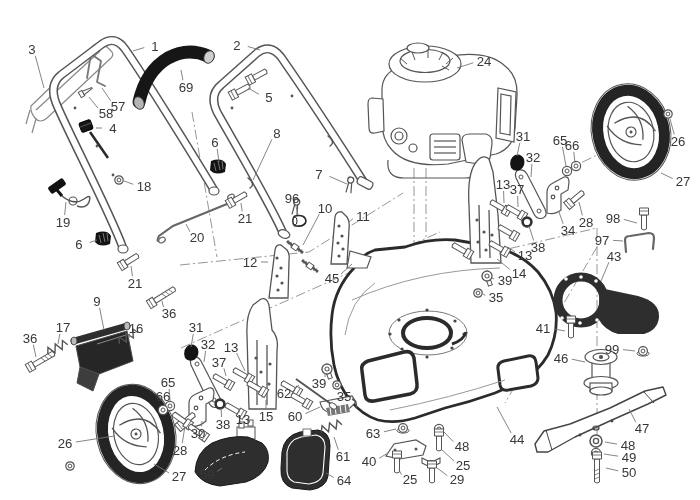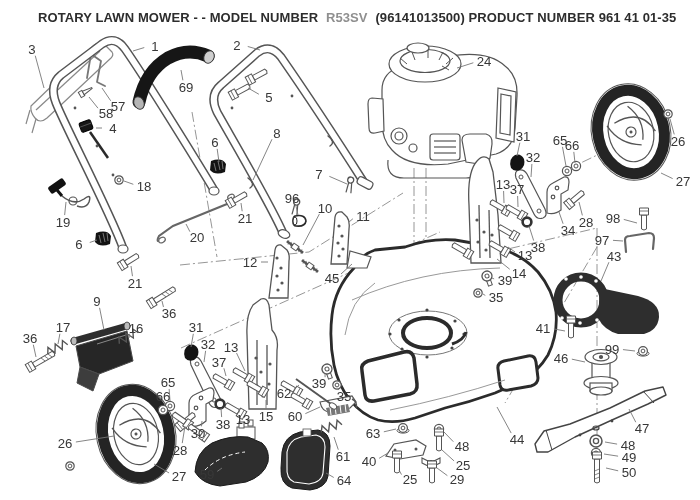--- a/index.html
+++ b/index.html
@@ -9,25 +9,20 @@
          color:#2d2d2d;white-space:nowrap;letter-spacing:0.1px;}
   .title .model{color:#8f8f8f;margin:0 4px;}
   svg{position:absolute;left:0;top:0;}
   text.callout{font-family:"Liberation Sans","DejaVu Sans",sans-serif;font-size:13.2px;fill:#383838;}
 </style>
 </head>
 <body>
 
 <div class="page">
 
-  <div class="title">
-    <span>ROTARY LAWN MOWER - - MODEL NUMBER</span>
-    <span class="model">R53SV</span>
-    <span>(96141013500) PRODUCT NUMBER 961 41 01-35</span>
-  </div>
 
   <svg id="diagram" width="700" height="500" viewBox="0 0 700 500">
 
     <g stroke="#8a8a8a" stroke-width="0.9" fill="none" stroke-dasharray="10 3 2 3">
       <path d="M 192,112 L 217,257"></path>
       <path d="M 180,265 L 309,252 L 403,193"></path>
       <path d="M 181,348 L 440,232"></path>
       <path d="M 440,265 L 597,228"></path>
       <path d="M 597,247 L 505,403"></path>
       <path d="M 414,168 L 414,352"></path>

